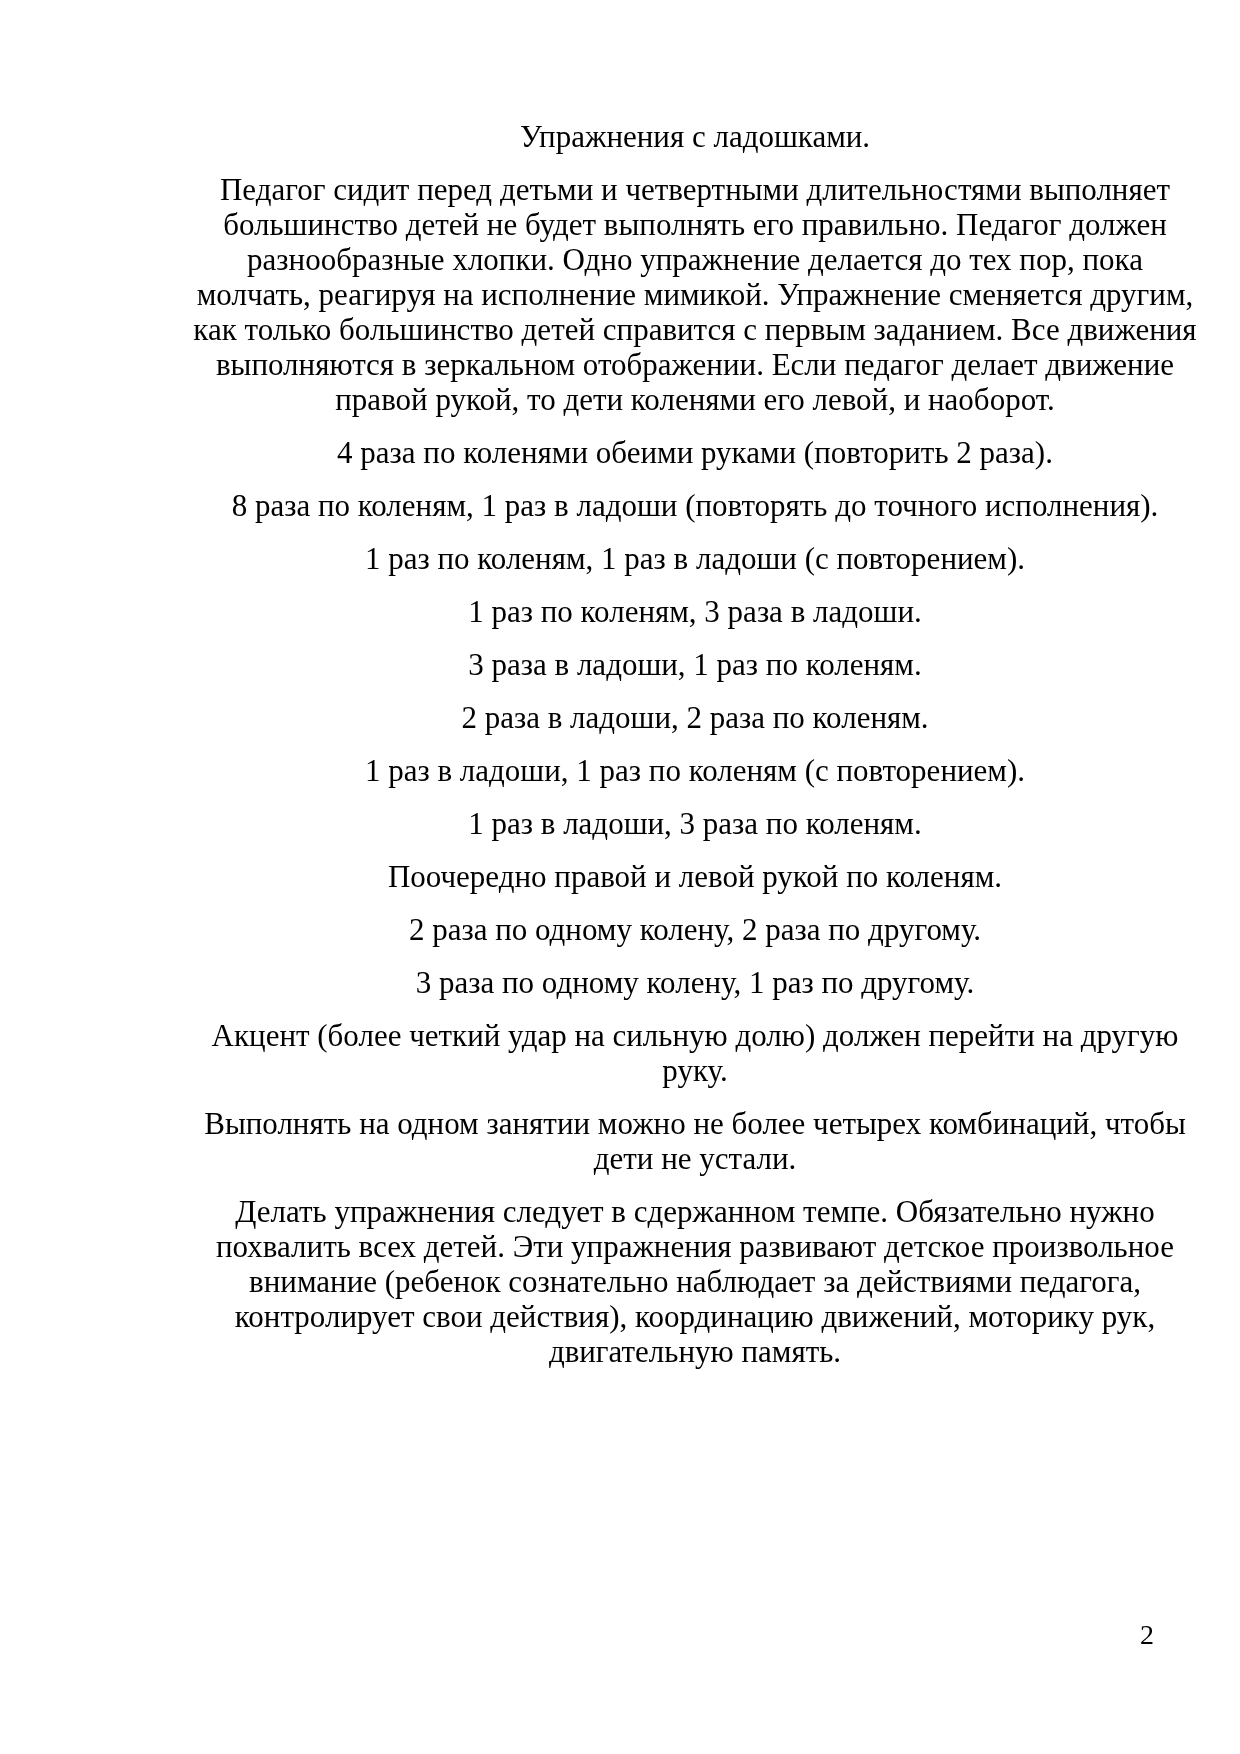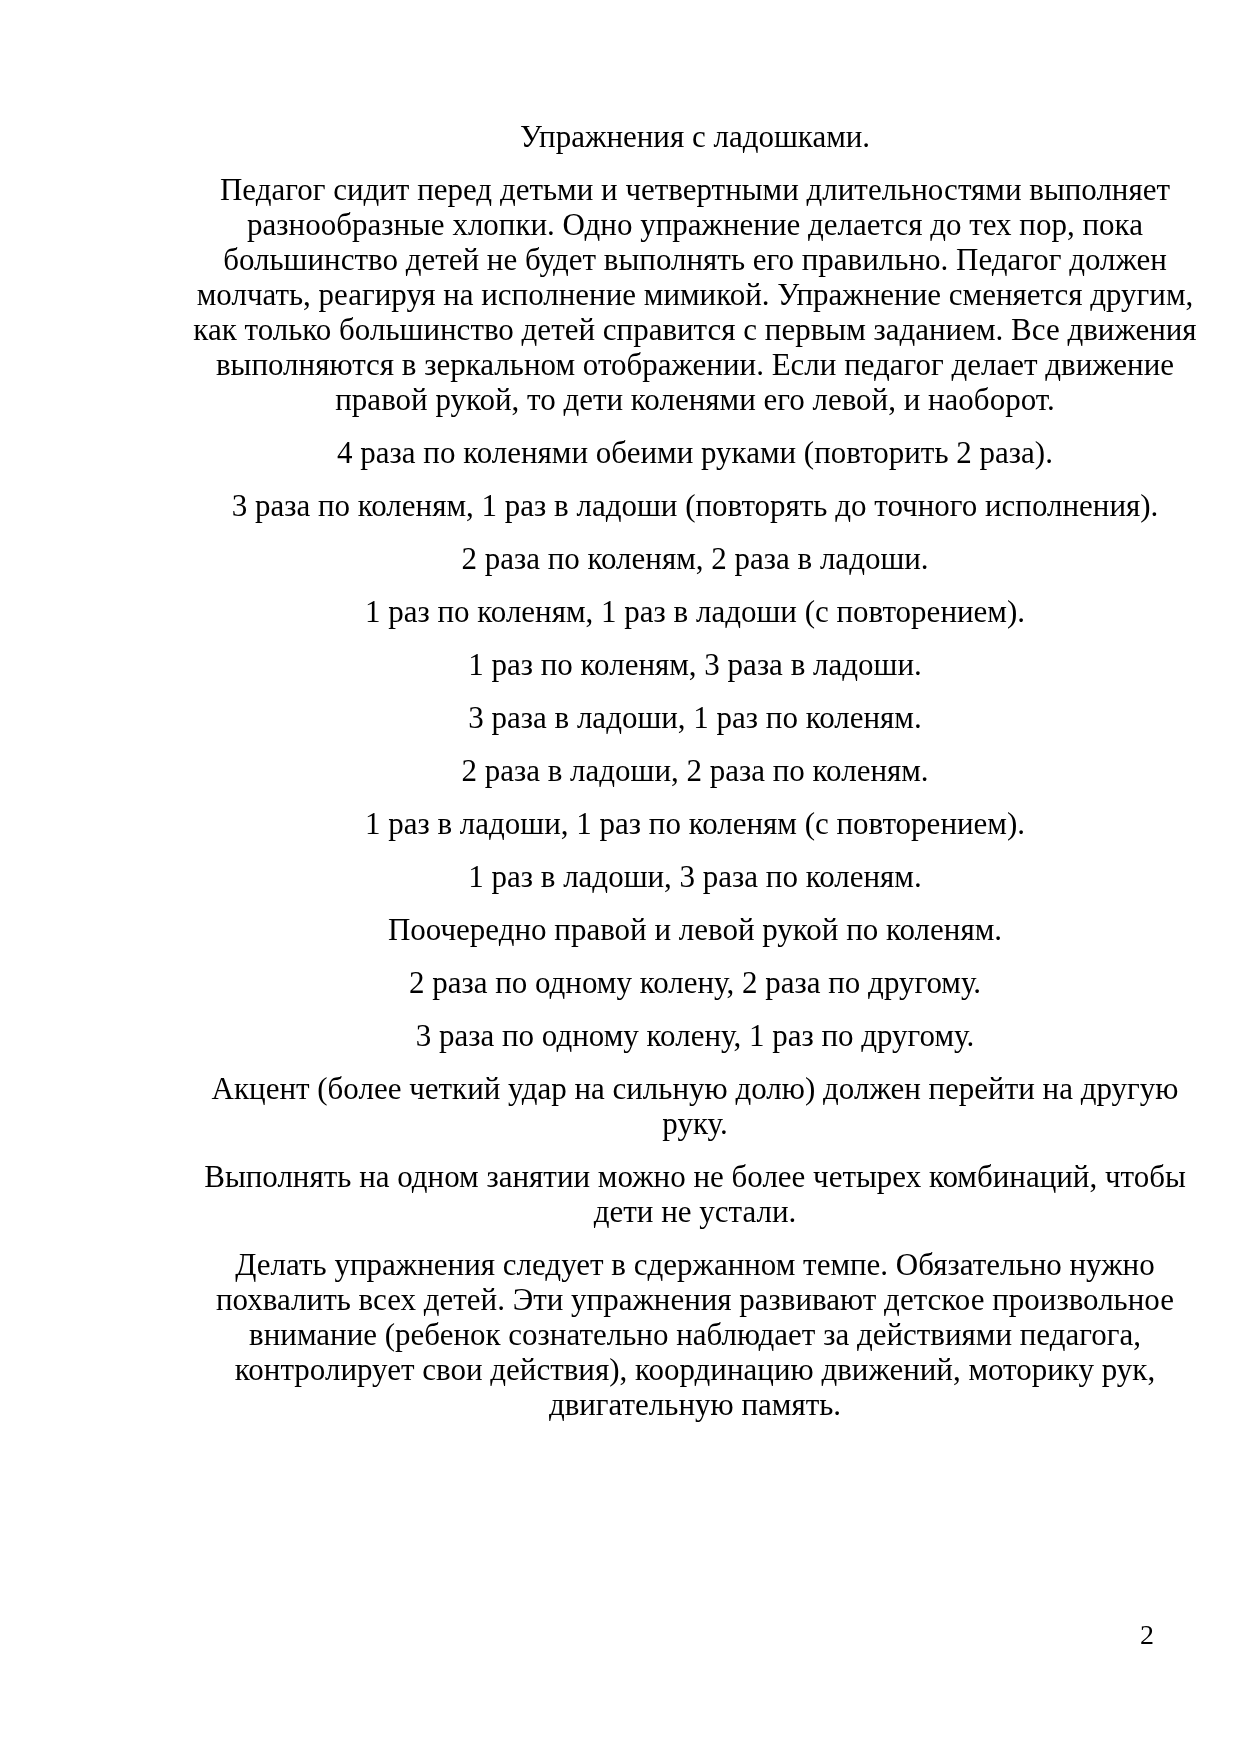--- a/index.html
+++ b/index.html
@@ -43,35 +43,32 @@
 </style>
 </head>
 <body>
 
 <div class="page">
   <div class="content">
     <p class="para">Упражнения с ладошками.</p>
     <div id="paragraphs">
         <p class="para">
           <span class="line">Педагог сидит перед детьми и четвертными длительностями выполняет</span>
+          <span class="line">большинство детей не будет выполнять его правильно. Педагог должен</span>
           <span class="line">разнообразные хлопки. Одно упражнение делается до тех пор, пока</span>
-          <span class="line">большинство детей не будет выполнять его правильно. Педагог должен</span>
           <span class="line">молчать, реагируя на исполнение мимикой. Упражнение сменяется другим,</span>
           <span class="line">как только большинство детей справится с первым заданием. Все движения</span>
           <span class="line">выполняются в зеркальном отображении. Если педагог делает движение</span>
           <span class="line">правой рукой, то дети коленями его левой, и наоборот.</span>
         </p>
         <p class="para">
           <span class="line">4 раза по коленями обеими руками (повторить 2 раза).</span>
         </p>
         <p class="para">
-          <span class="line">3 раза по коленям, 1 раз в ладоши (повторять до точного исполнения).</span>
-        </p>
-        <p class="para">
-          <span class="line">2 раза по коленям, 2 раза в ладоши.</span>
+          <span class="line">8 раза по коленям, 1 раз в ладоши (повторять до точного исполнения).</span>
         </p>
         <p class="para">
           <span class="line">1 раз по коленям, 1 раз в ладоши (с повторением).</span>
         </p>
         <p class="para">
           <span class="line">1 раз по коленям, 3 раза в ладоши.</span>
         </p>
         <p class="para">
           <span class="line">3 раза в ладоши, 1 раз по коленям.</span>
         </p>

